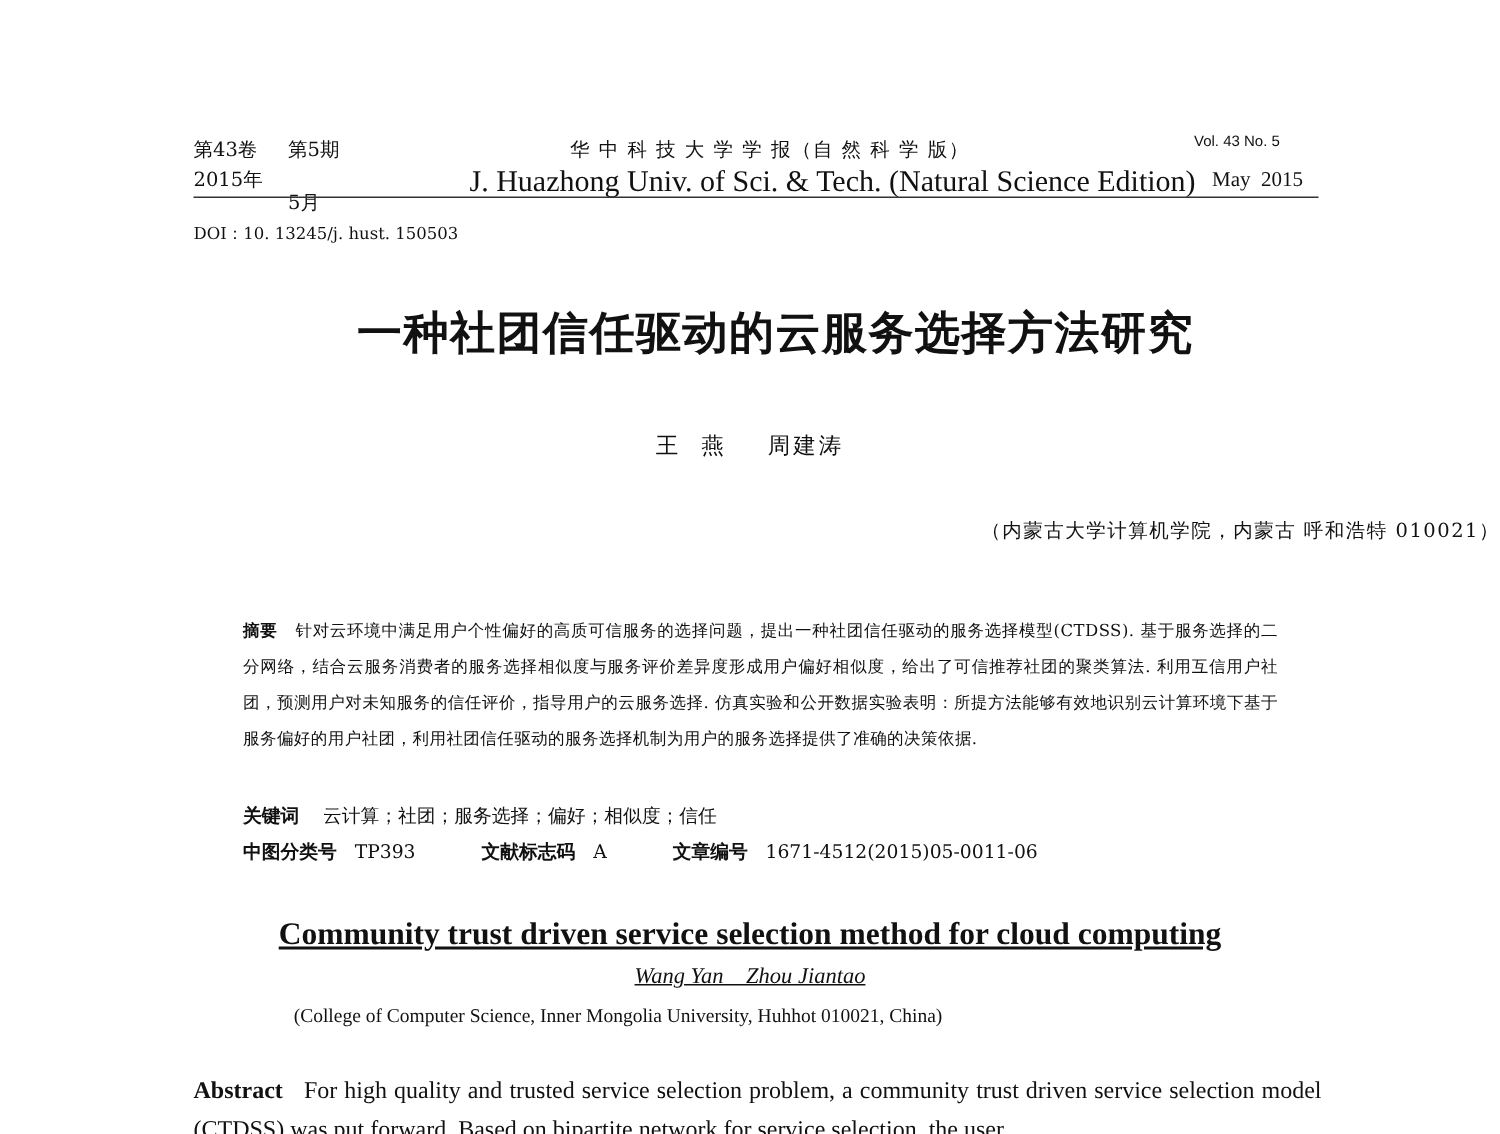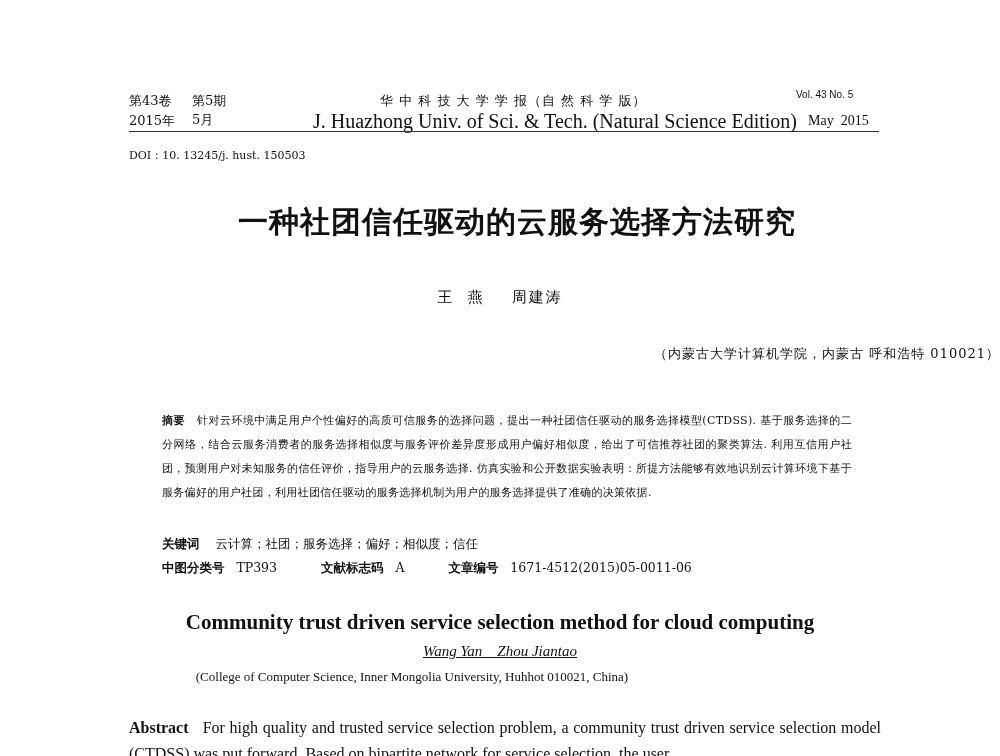--- a/index.html
+++ b/index.html
@@ -20,21 +20,21 @@
   .affil-en { font-family:"Liberation Serif", serif; font-size:13px; left:0; width:824px; text-align:center; }
   .abs-en { left:129px; width:752px; font-family:"Liberation Serif", serif; font-size:16px; line-height:26px; white-space:normal; text-align:justify; }
   .abs-en .lbl-en { font-weight:bold; }
 </style>
 </head>
 <body>
 
 <div class="abs hdr" style="left:129px; top:93px;">第43卷</div>
 <div class="abs hdr" style="left:192px; top:93px;">第5期</div>
 <div class="abs hdr" style="left:129px; top:113px;">2015年</div>
-<div class="abs hdr" style="left:192px; top:112px;">5月</div>
+<div class="abs hdr" style="left:192px; top:128px;">5月</div>
 
 <div class="abs hdr" style="left:380px; top:93px; letter-spacing:1px;">华 中 科 技 大 学 学 报（自 然 科 学 版）</div>
 <div class="abs hdr" style="left:313px; top:113px; font-family:'Liberation Serif', serif; font-size:20px;">J. Huazhong Univ. of Sci. &amp; Tech. (Natural Science Edition)</div>
 
 <div class="abs hdr" style="left:796px; top:87px; font-family:Liberation Sans, sans-serif; font-size:10px;">Vol. 43 No. 5</div>
 <div class="abs hdr" style="left:808px; top:113px; font-family:'Liberation Serif', serif; font-size:14px; white-space:pre;">May  2015</div>
 
 <div class="hdr-rule"></div>
 
 <div class="abs doi" style="left:129px; top:148px;">
@@ -54,19 +54,19 @@
 </div>
 
 <div class="abs meta-line" style="top:560px;">
   <span class="lbl">中图分类号</span>&nbsp;&nbsp;&nbsp;<span>TP393</span>
   <span style="display:inline-block; width:36px;"></span>
   <span class="lbl">文献标志码</span>&nbsp;&nbsp;&nbsp;<span>A</span>
   <span style="display:inline-block; width:36px;"></span>
   <span class="lbl">文章编号</span>&nbsp;&nbsp;&nbsp;<span>1671-4512(2015)05-0011-06</span>
 </div>
 
-<div class="abs title-en" style="top:610px;">Community trust driven service selection method for cloud computing</div>
+<div class="abs title-en" style="top:610px;text-decoration:underline;">Community trust driven service selection method for cloud computing</div>
 <div class="abs authors-en" style="top:643px; white-space:pre;text-decoration:underline;">Wang Yan    Zhou Jiantao</div>
 <div class="abs affil-en" style="top:669px;">(College of Computer Science, Inner Mongolia University, Huhhot 010021, China)</div>
 
 <div class="abs abs-en" style="top:715px;">
   <span class="lbl-en">Abstract</span>&nbsp;&nbsp;&nbsp;<span>For high quality and trusted service selection problem, a community trust driven service selection model (CTDSS) was put forward. Based on bipartite network for service selection, the user</span>
 </div>
 
 </body></html>

